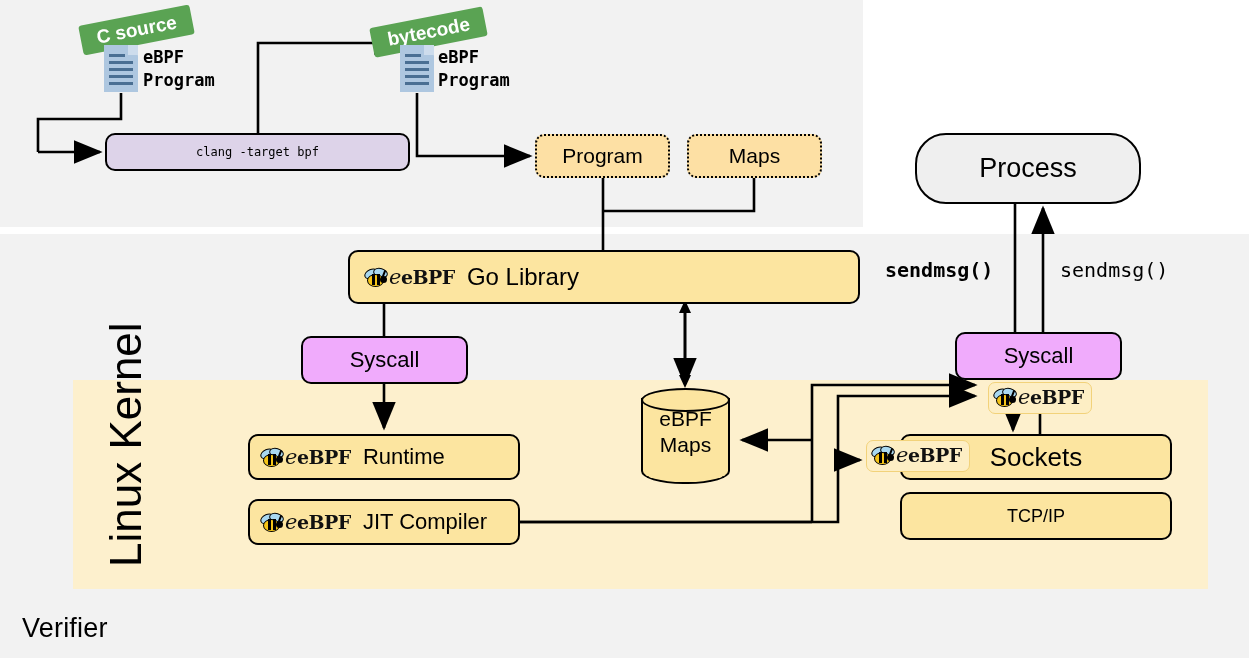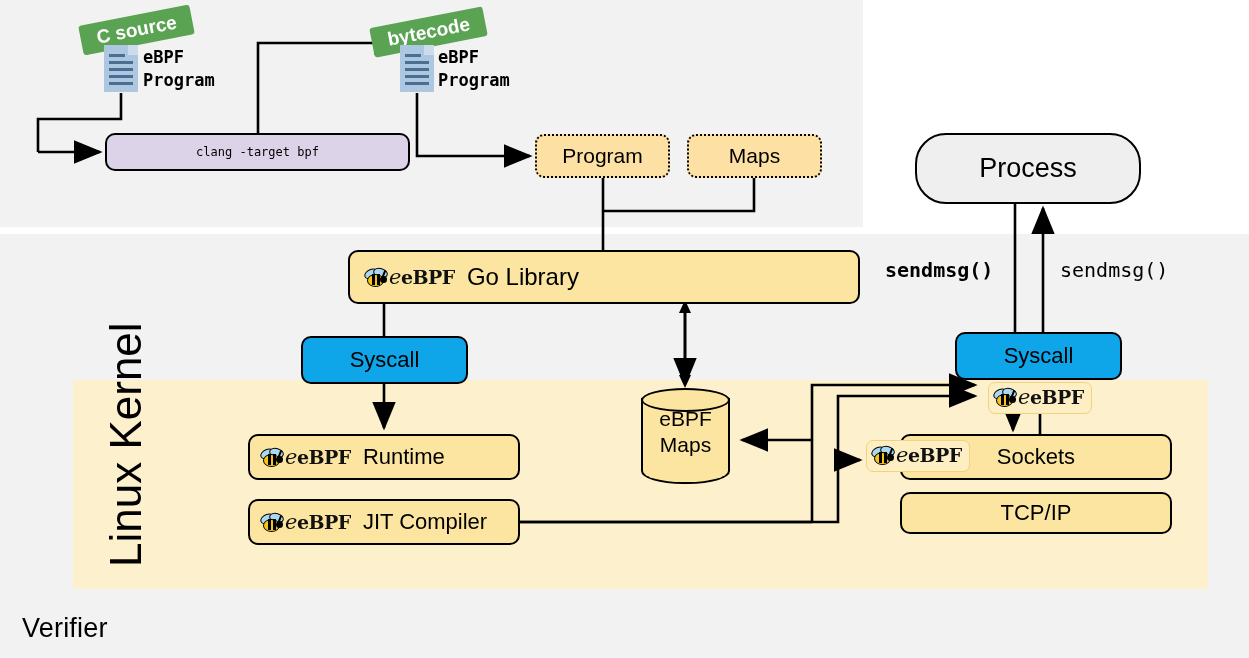--- a/index.html
+++ b/index.html
@@ -18,43 +18,43 @@
   #kernel-box{position:absolute;left:73px;top:380px;width:1135px;height:209px;
       background:#fdf0cd;}
   #kernel-label{position:absolute;left:95px;top:395px;width:180px;height:180px;}
   #kernel-label span{display:block;transform:rotate(-90deg);transform-origin:left top;
       position:absolute;left:6px;top:172px;white-space:nowrap;font-size:44px;color:#000;}
 
   .node{position:absolute;box-sizing:border-box;display:flex;align-items:center;
         justify-content:center;color:#000;}
   .rbox{border:2px solid #000;border-radius:10px;}
   .yellow{background:#fce5a0;border-color:#000;}
-  .grey{background:#0ea5e9;}
+  .grey{background:#f0abfc;}
   .white{background:#efefef;}
   .lav{background:#ddd3e9;}
   .dotted{background:#fde0a4;border:2.5px dotted #000;border-radius:9px;}
 
   .mono{font-family:"DejaVu Sans Mono", monospace;}
 
   
   #clang-box{left:105px;top:133px;width:305px;height:38px;font-size:12px;}
   #node-program{left:535px;top:134px;width:135px;height:44px;font-size:21px;}
   #node-maps{left:687px;top:134px;width:135px;height:44px;font-size:21px;}
 
   
   #go-library{left:348px;top:250px;width:512px;height:54px;justify-content:flex-start;
      padding-left:14px;font-size:24px;gap:12px;}
   #syscall-left{left:301px;top:336px;width:167px;height:48px;font-size:22px;}
   #syscall-right{left:955px;top:332px;width:167px;height:48px;font-size:22px;}
   #node-verifier{left:248px;top:434px;width:272px;height:46px;justify-content:flex-start;
      padding-left:10px;font-size:22px;gap:12px;}
   #node-jit{left:248px;top:499px;width:272px;height:46px;justify-content:flex-start;
      padding-left:10px;font-size:22px;gap:12px;}
-  #node-sockets{left:900px;top:434px;width:272px;height:46px;font-size:22px;}
-  #node-tcpip{left:900px;top:492px;width:272px;height:42px;font-size:22px;}
+  #node-sockets{left:900px;top:434px;width:272px;height:46px;font-size:26px;}
+  #node-tcpip{left:900px;top:492px;width:272px;height:48px;font-size:18px;}
   #node-process{left:915px;top:133px;width:226px;height:71px;font-size:27px;border-radius:31px;}
 
   
   #maps-cyl{position:absolute;left:641px;top:388px;width:89px;height:104px;}
   #maps-cyl .cyl-body{position:absolute;left:0;top:10px;width:85px;height:84px;
       background:#fce5a0;border-left:2px solid #000;border-right:2px solid #000;
       border-bottom:2px solid #000;border-radius:0 0 42px 42px/0 0 13px 13px;}
   #maps-cyl .cyl-top{position:absolute;left:0;top:0;width:85px;height:20px;
       background:#fce5a0;border:2px solid #000;border-radius:50%;}
   #maps-cyl .cyl-text{position:absolute;left:0;top:18px;width:89px;text-align:center;

